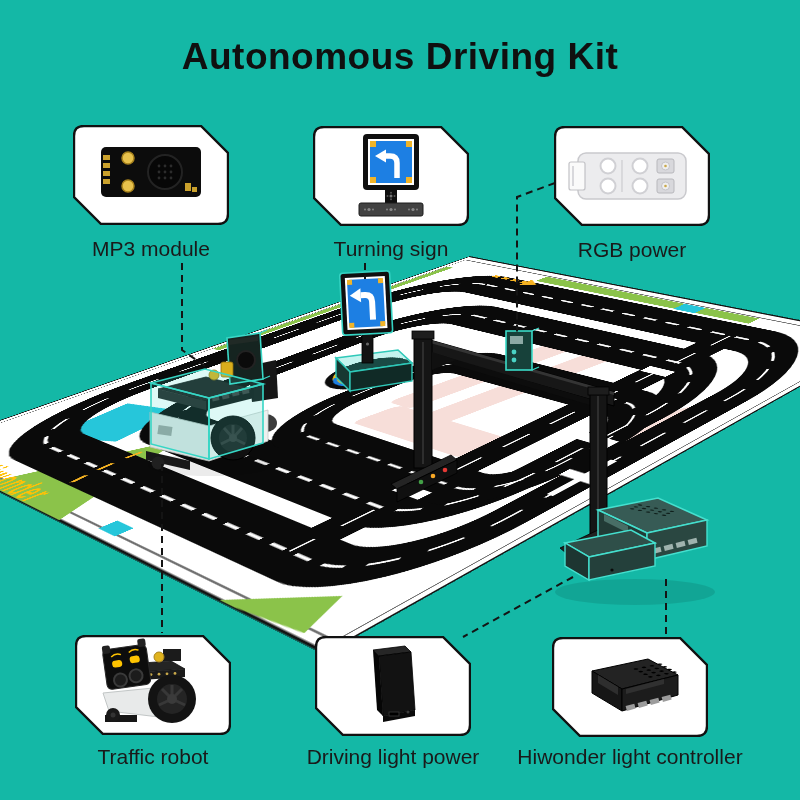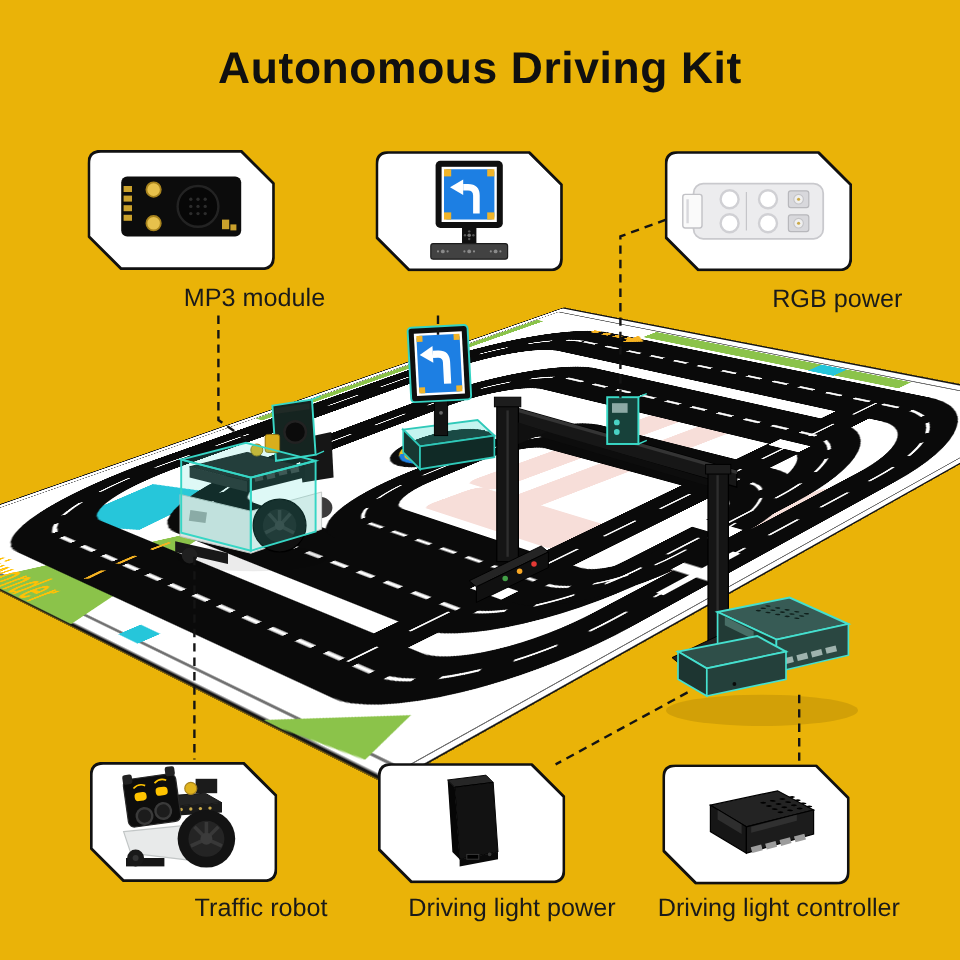--- a/index.html
+++ b/index.html
@@ -1,26 +1,26 @@
 <!DOCTYPE html>
 <html><head>
 <meta charset="utf-8">
 <style>
   html,body{margin:0;padding:0;background:#fff;}
-  .stage{position:relative;width:800px;height:800px;background:#eab308;overflow:hidden;
+  .stage{position:relative;width:800px;height:800px;background:#14b8a6;overflow:hidden;
          font-family:"Liberation Sans",sans-serif;}
   .title{position:absolute;left:0;top:36px;width:800px;text-align:center;
          font-size:37px;font-weight:700;color:#101010;letter-spacing:.5px;}
   .scene{position:absolute;left:0;top:0;width:800px;height:800px;overflow:hidden;}
   .mat-plane{position:absolute;left:0;top:0;width:1000px;height:600px;transform-origin:0 0;
     transform:matrix3d(0.22876,0.008885,0,-0.000214,-0.88755,0.118637,0,-0.0004549,0,0,1,0,470,256,0,1);}
   .overlay{position:absolute;left:0;top:0;}
   .card{position:absolute;width:156px;height:100px;}
   .card svg{position:absolute;left:0;top:0;}
-  .cap{position:absolute;width:240px;text-align:right;font-size:21px;color:#1a1a1a;}
+  .cap{position:absolute;width:240px;text-align:center;font-size:21px;color:#1a1a1a;}
 </style>
 </head>
 <body>
 
 <div class="stage">
 
   <div class="title">Autonomous Driving Kit</div>
 
   <div class="scene">
 
@@ -420,19 +420,20 @@
             <rect x="74" y="68" width="9" height="5" transform="rotate(-15 78 70)"></rect>
             <rect x="86" y="65" width="9" height="5" transform="rotate(-15 90 67)"></rect>
             <rect x="98" y="62" width="9" height="5" transform="rotate(-15 102 64)"></rect>
             <rect x="110" y="59" width="9" height="5" transform="rotate(-15 114 61)"></rect>
           </g>
         </g>
       </svg>
     </div>
 
     <div class="cap" style="left:31px;top:237px;">MP3 module</div>
+    <div class="cap" style="left:271px;top:237px;">Turning sign</div>
     <div class="cap" style="left:512px;top:238px;">RGB power</div>
     <div class="cap" style="left:33px;top:745px;">Traffic robot</div>
     <div class="cap" style="left:273px;top:745px;">Driving light power</div>
-    <div class="cap" style="left:510px;top:745px;">Driving light controller</div>
+    <div class="cap" style="left:510px;top:745px;">Hiwonder light controller</div>
 
   </div>
 </div>
 
 </body></html>

